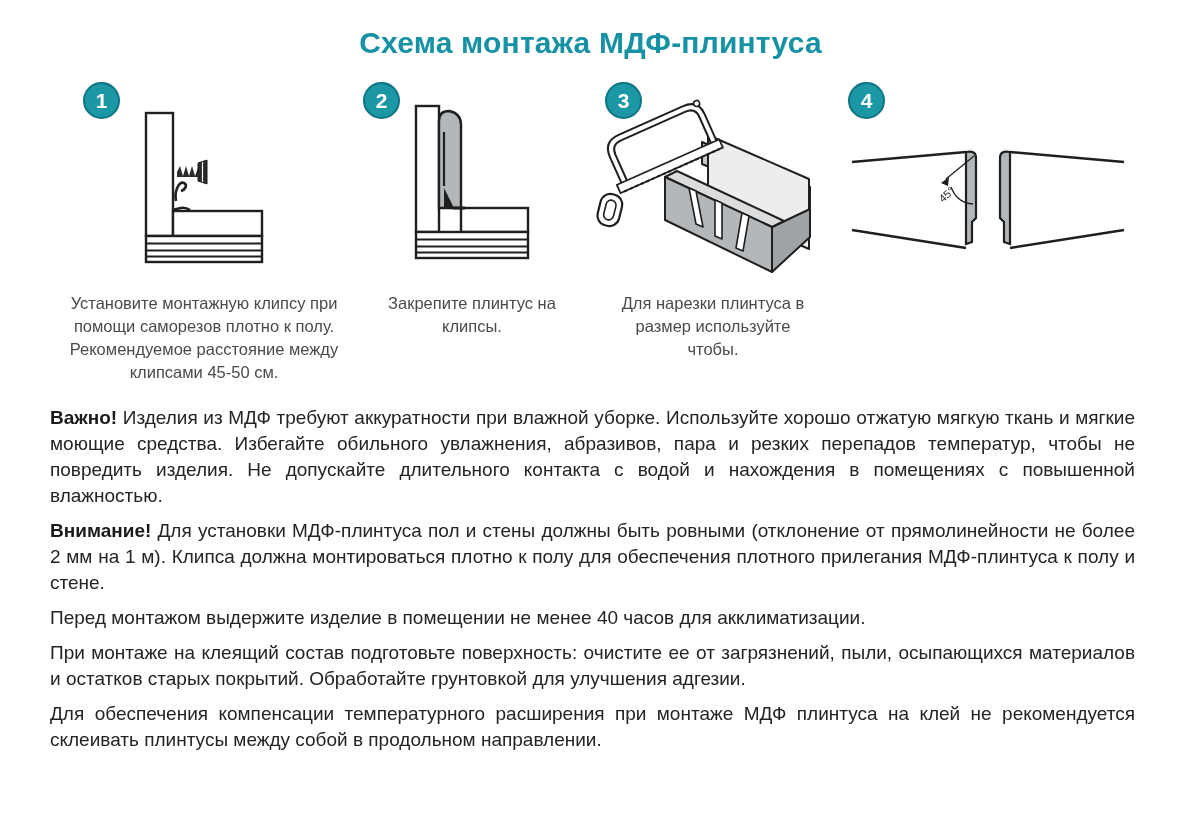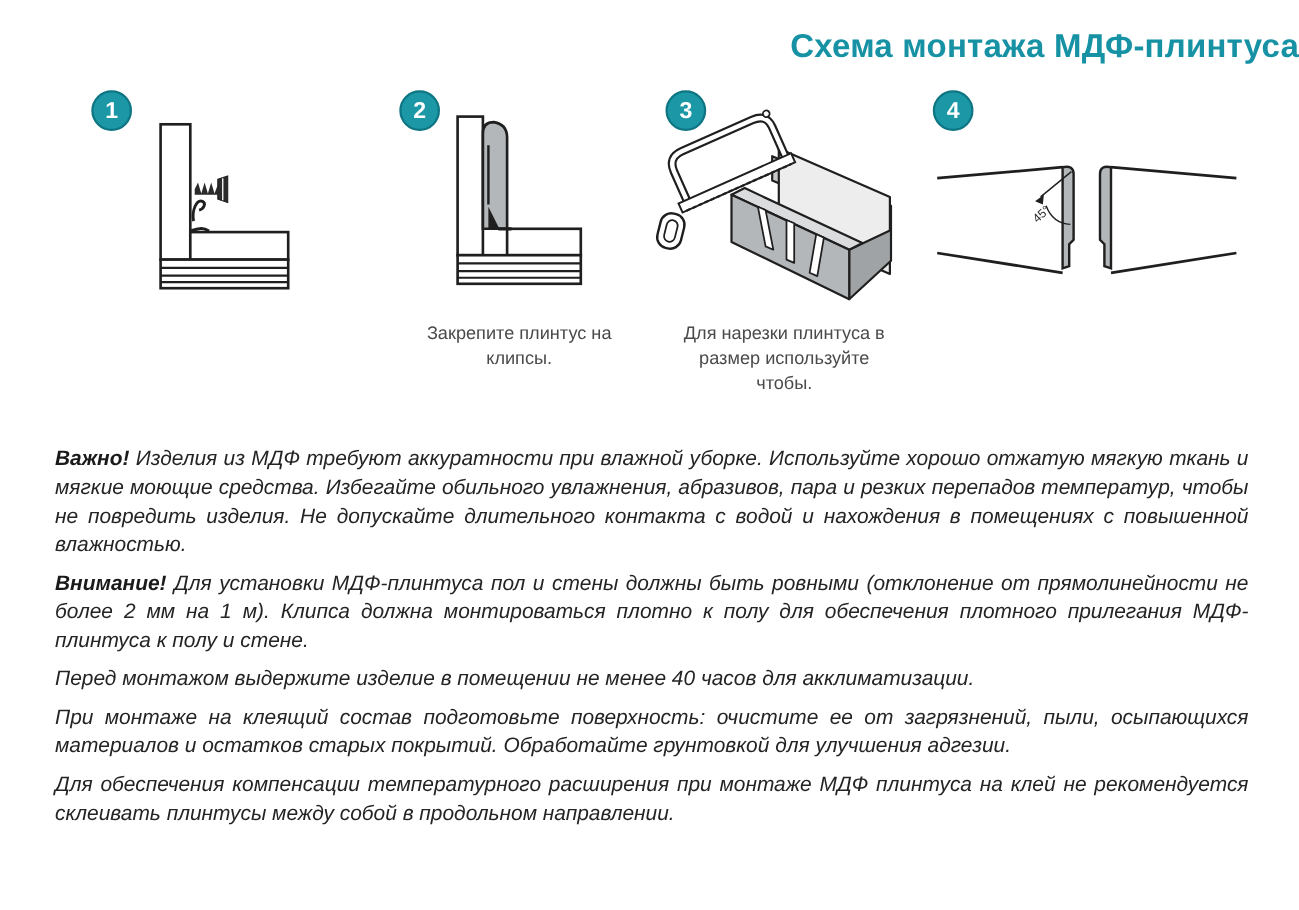--- a/index.html
+++ b/index.html
@@ -3,21 +3,21 @@
 <meta charset="utf-8">
 <style>
   * { margin:0; padding:0; box-sizing:border-box; }
   html,body { background:#ffffff; }
   .page {
     position:relative; width:1181px; height:827px; background:#fff;
     font-family:"Liberation Sans","DejaVu Sans",sans-serif; color:#242424; overflow:hidden;
   }
   .title {
     position:absolute; top:26px; left:0; width:100%;
-    text-align:right; font-size:30px; font-weight:bold; color:#1792a4; letter-spacing:.2px;
+    text-align:center; font-size:30px; font-weight:bold; color:#1792a4; letter-spacing:.2px;
   }
   .step { position:absolute; top:78px; }
   .step-1 { left:48px;  width:312px; }
   .step-2 { left:362px; width:220px; }
   .step-3 { left:588px; width:250px; }
   .step-4 { left:838px; width:300px; }
   .badge {
     position:absolute; top:4px; width:37px; height:37px; border-radius:50%;
     background:#1b97a6; border:2px solid #0e7583; color:#fff;
     font-size:21px; font-weight:bold; display:flex; align-items:center; justify-content:center;
@@ -28,21 +28,21 @@
   .step-3 .badge { left:17px; }
   .step-4 .badge { left:10px; }
   .art { height:212px; display:flex; align-items:center; justify-content:center; }
   .step-1 .art svg { margin-top:8px; }
   .step-4 .art svg { margin-top:44px; }
   .caption {
     font-size:16.5px; line-height:23px; color:#4a4a4a; text-align:center; margin-top:2px;
   }
   .step-3 .caption { padding:0 22px; }
   .notes { position:absolute; left:50px; top:405px; width:1085px; }
-  .para { font-size:19px; line-height:26px; text-align:justify; margin-bottom:9px; color:#242424;font-style:italic; }
+  .para { font-size:19px; line-height:26px; text-align:justify; margin-bottom:9px; color:#242424; }
   .para b { font-weight:bold; color:#1a1a1a; }
   svg { display:block; }
   .ang-label { font-size:11px; fill:#2a2a2a; font-family:"Liberation Sans",sans-serif; }
 </style>
 </head>
 <body>
 
 <div class="page">
 
   <h1 class="title">Схема монтажа МДФ-плинтуса</h1>
@@ -61,20 +61,21 @@
         <path d="M3,132.5 H119 M3,139.5 H119 M3,145.5 H119" stroke="#1f1f1f" stroke-width="2" fill="none"></path>
         <path d="M33,90 C31,80 36,70 41,72 C45,74 42,79 38,80" fill="none" stroke="#1f1f1f" stroke-width="2.6"></path>
         <path d="M30,99 C37,97 41,95 47,99" fill="none" stroke="#1f1f1f" stroke-width="2.6"></path>
         <g>
           <polygon points="34,61 37,55 40,65 43,55 46,65 49,55 52,65 55,57 55,66 34,66" fill="#2b2b2b"></polygon>
           <polygon points="55,52 64,49 64,73 55,70" fill="#2b2b2b" stroke="#1f1f1f" stroke-width="1"></polygon>
           <line x1="59.5" y1="51" x2="59.5" y2="71" stroke="#ffffff" stroke-width="1.2"></line>
         </g>
       </svg>
     </div>
+    <p class="caption">Установите монтажную клипсу при помощи саморезов плотно к полу. Рекомендуемое расстояние между клипсами 45-50 см.</p>
   </section>
 
   <section class="step step-2">
     <div class="badge">
       <span>2</span>
     </div>
     <div class="art">
       <svg width="118" height="160" viewBox="0 0 118 160">
         <g fill="#ffffff" stroke="#1f1f1f" stroke-width="2.4">
           <rect x="3" y="2" width="23" height="126"></rect>

